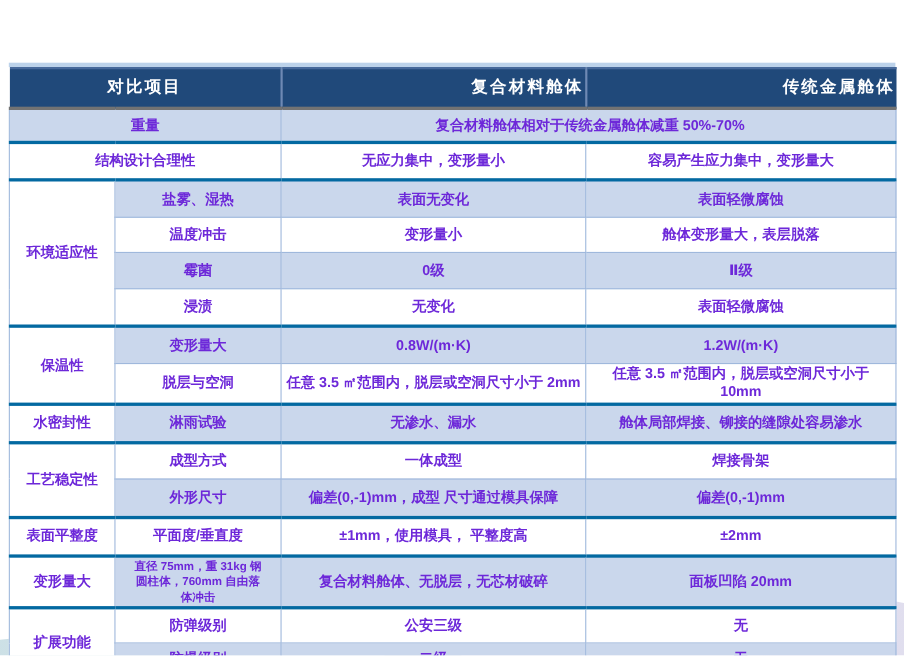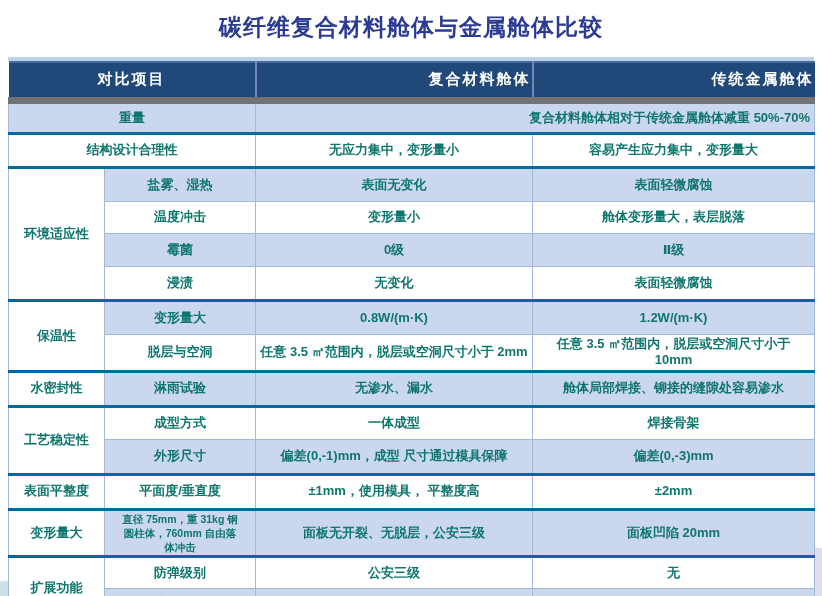--- a/index.html
+++ b/index.html
@@ -44,54 +44,53 @@
   }
   col.c-group{width:96px;}
   col.c-sub{width:151px;}
   col.c-comp{width:277px;}
   col.c-metal{width:282px;}
 
   th{
     background:#20497a;color:#ffffff;
     font-size:15px;font-weight:bold;letter-spacing:2px;
     height:34px;text-align:center;vertical-align:middle;
-    border-bottom:7px solid #737373;
+    border-bottom:3px solid #737373;
     box-shadow:inset 0 2px 0 #47699b;
   }
   th + th{border-left:2px solid #6e89b4;text-align:right;}
 
   td{
     border:1px solid #9fb8dc;
-    color:#0f766e;font-size:13px;font-weight:bold;
+    color:#6d28d9;font-size:13px;font-weight:bold;
     text-align:center;vertical-align:middle;
     padding:1px 4px;line-height:1.25;
     background:#ffffff;
   }
   tr.alt td{background:#cad7ec;}
   td.group{background:#ffffff !important;}
-  td.left{text-align:right;padding-left:7px;}
+  td.left{text-align:center;padding-left:7px;}
   td.small{font-size:10.5px;line-height:1.35;padding:1px 15px;}
 
   tr.sec td{border-top:3px solid #0369a1;}
   tbody tr:last-child td{border-bottom:2px solid #5e84b8;}
 
   tr.h29 td{height:26px;}
   tr.h30 td{height:27px;}
   tr.h31 td{height:28px;}
   tr.h32 td{height:29px;}
   tr.h33 td{height:30px;}
   tr.h34 td{height:31px;}
   tr.h44 td{height:41px;}
 </style>
 </head>
 <body>
 
 <div class="page">
 
-  <div class="title">碳纤维复合材料舱体与金属舱体比较</div>
 
   <div class="table-wrap">
     <table>
       <colgroup>
         <col class="c-group">
           <col class="c-sub">
           <col class="c-comp">
           <col class="c-metal">
       </colgroup>
       <thead>
@@ -157,34 +156,34 @@
 
         <tr class="sec h32">
           <td rowspan="2" class="group">工艺稳定性</td>
           <td>成型方式</td>
           <td>一体成型</td>
           <td>焊接骨架</td>
         </tr>
         <tr class="alt h34">
           <td>外形尺寸</td>
           <td>偏差(0,-1)mm，成型 尺寸通过模具保障</td>
-          <td>偏差(0,-3)mm</td>
+          <td>偏差(0,-1)mm</td>
         </tr>
 
         <tr class="sec h33">
           <td class="group">表面平整度</td>
           <td>平面度/垂直度</td>
           <td>±1mm，使用模具， 平整度高</td>
           <td>±2mm</td>
         </tr>
 
         <tr class="alt sec h44">
           <td class="group">变形量大</td>
           <td class="small">直径 75mm，重 31kg 钢圆柱体，760mm 自由落体冲击</td>
-          <td>面板无开裂、无脱层，公安三级</td>
+          <td>复合材料舱体、无脱层，无芯材破碎</td>
           <td>面板凹陷 20mm</td>
         </tr>
 
         <tr class="sec h31">
           <td rowspan="2" class="group">扩展功能</td>
           <td>防弹级别</td>
           <td>公安三级</td>
           <td>无</td>
         </tr>
         <tr class="alt h30">

